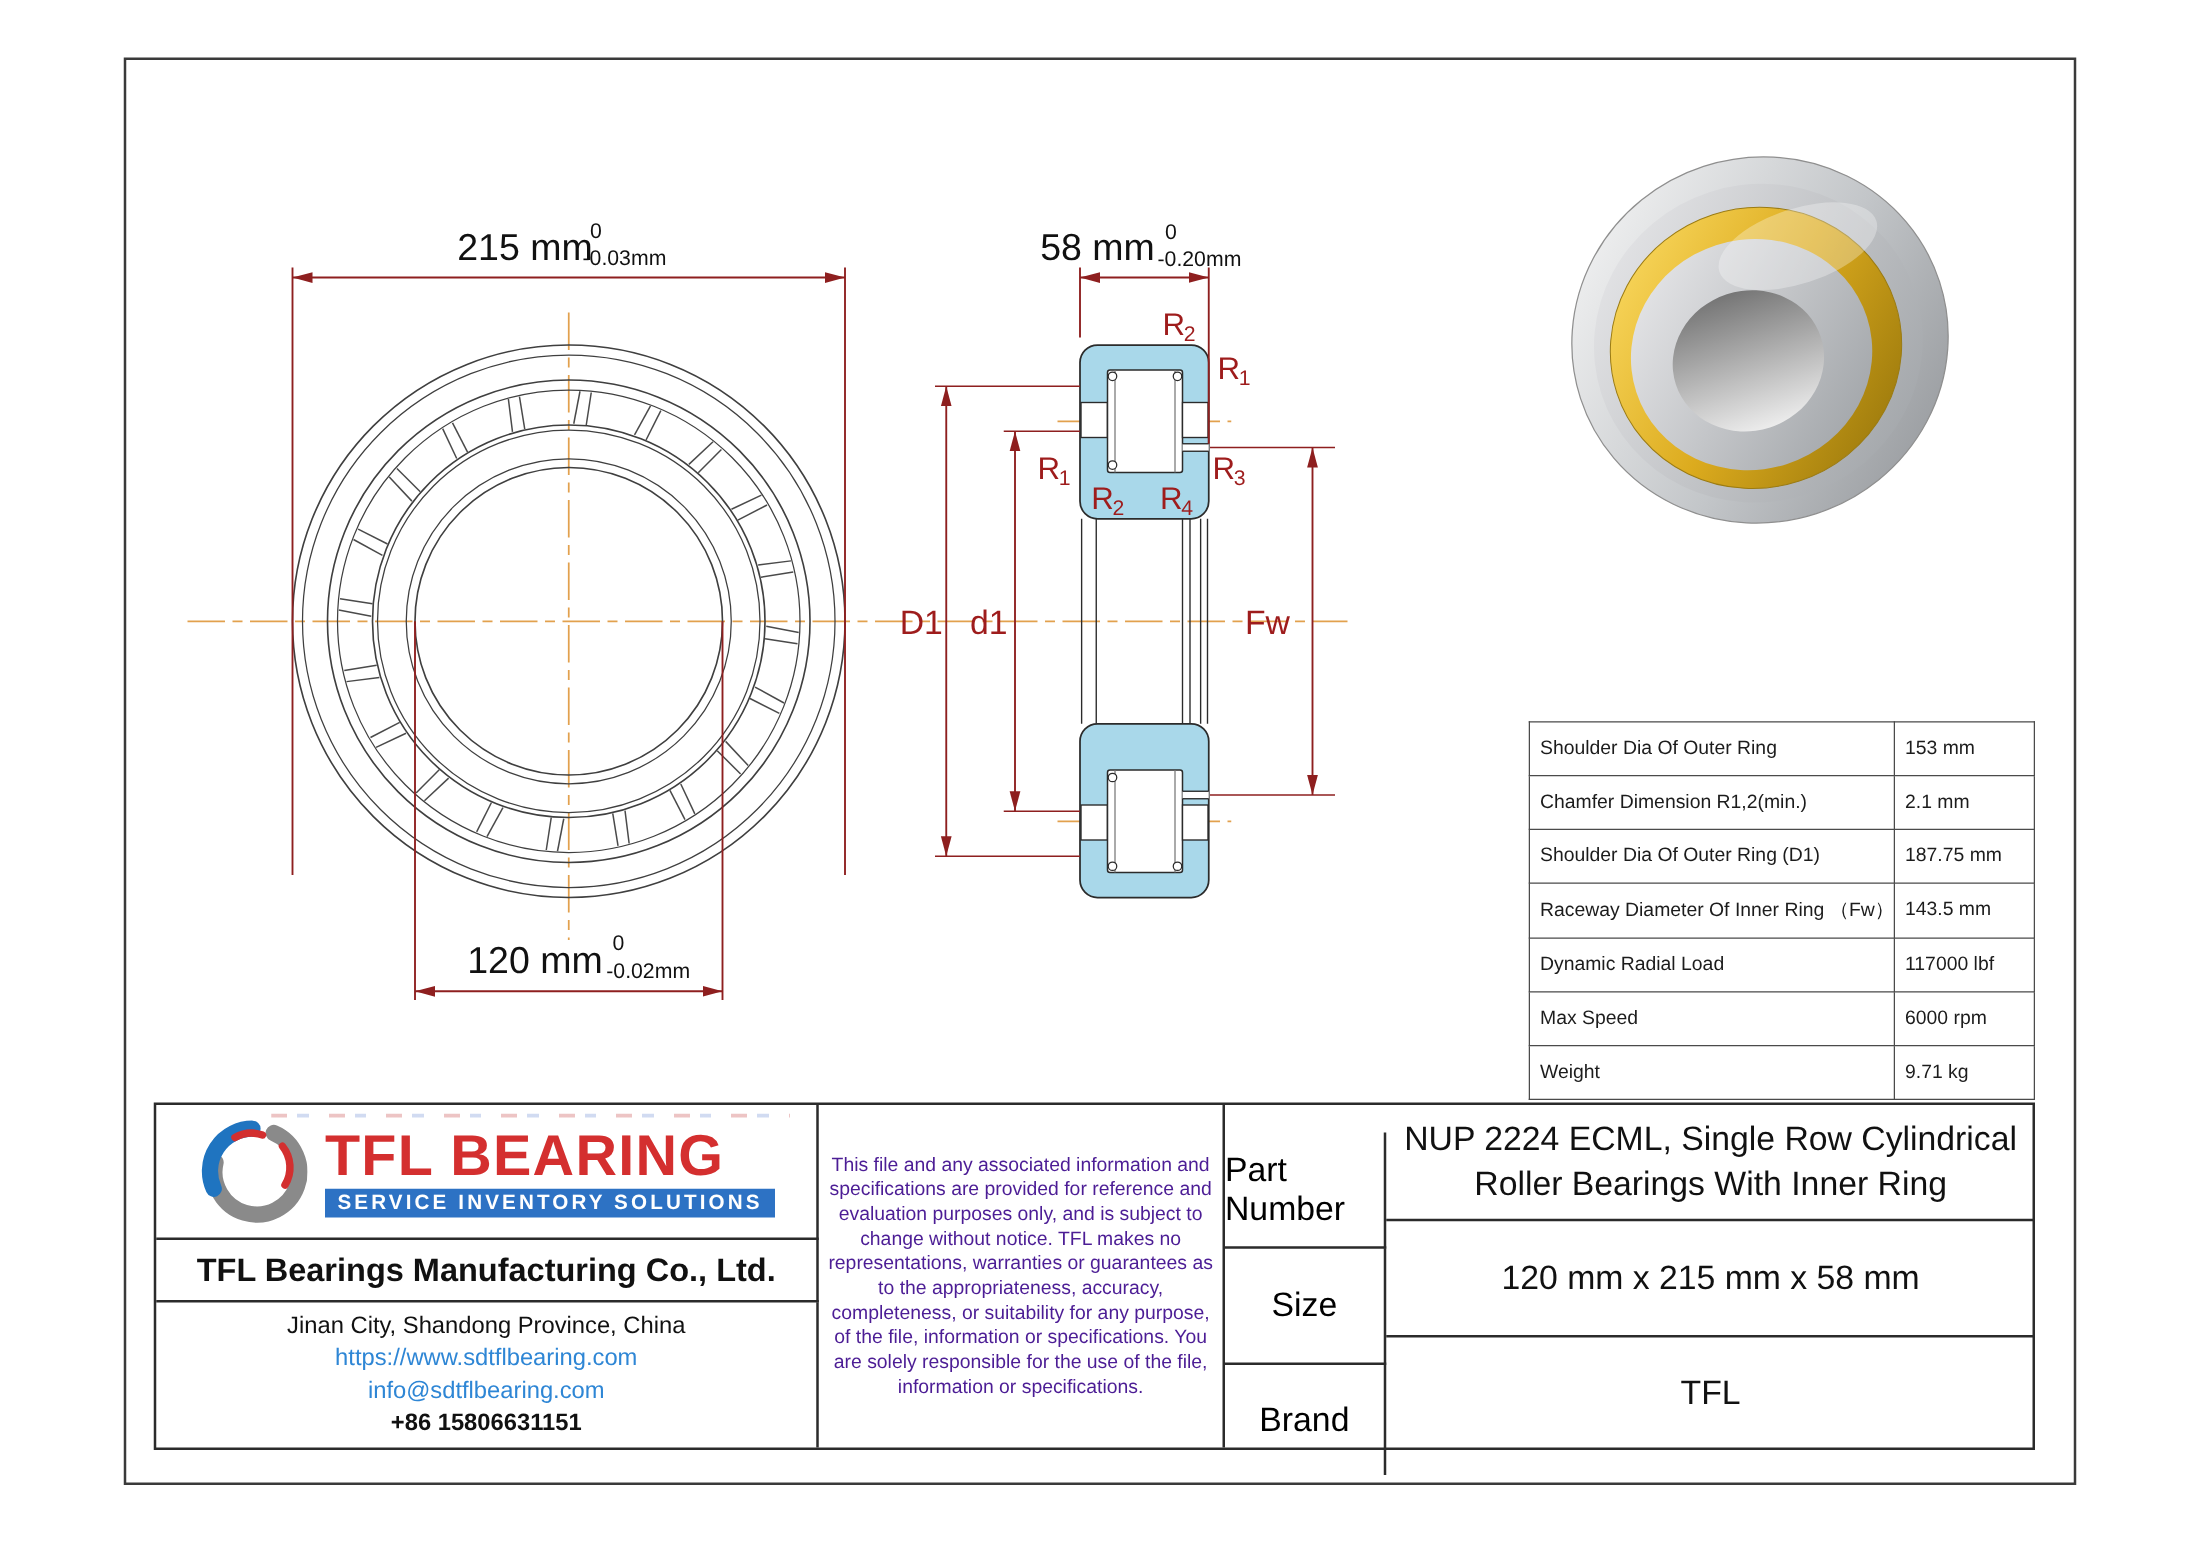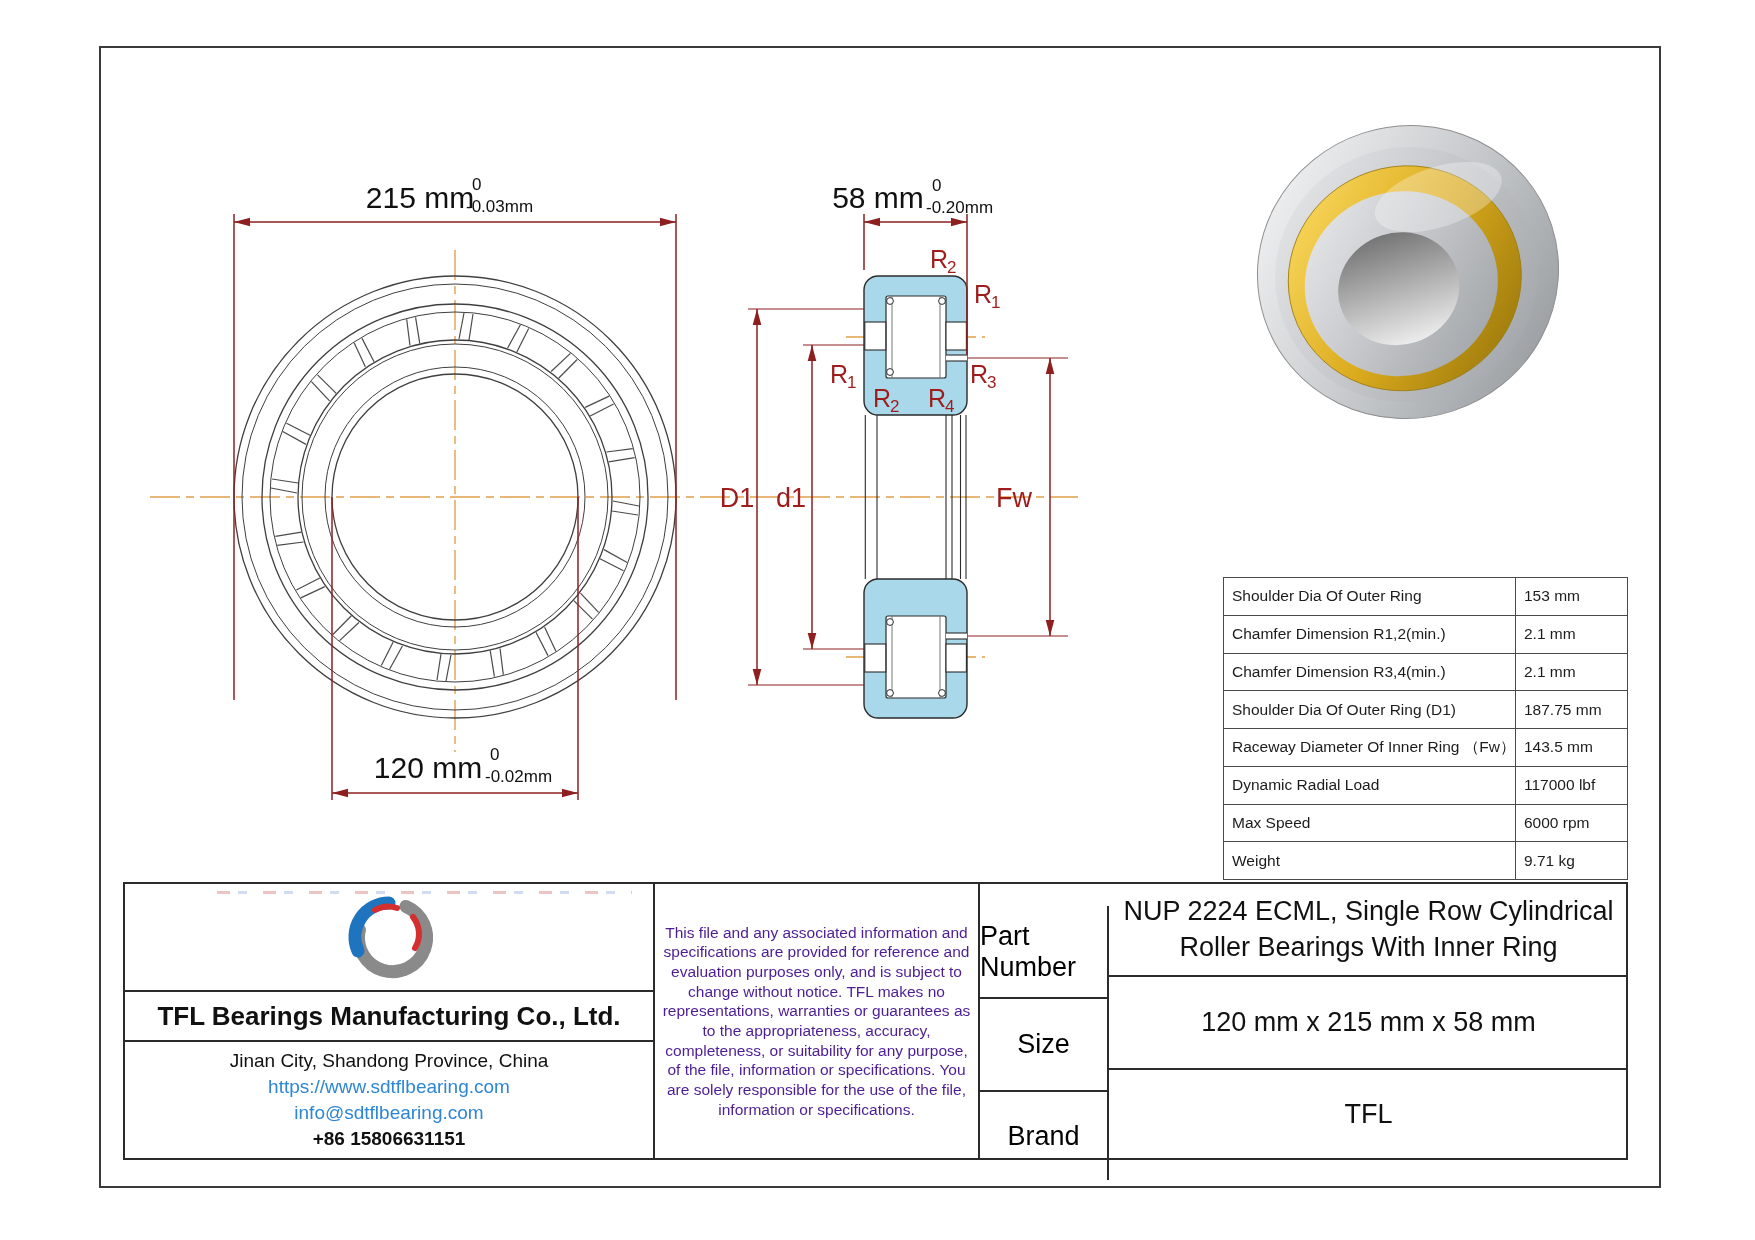--- a/index.html
+++ b/index.html
@@ -231,24 +231,20 @@
     <tbody>
       <tr>
           <td>Shoulder Dia Of Outer Ring</td>
           <td class="val">153 mm</td>
         </tr>
       <tr>
           <td>Chamfer Dimension R1,2(min.)</td>
           <td class="val">2.1 mm</td>
         </tr>
       <tr>
-          <td>Chamfer Dimension R3,4(min.)</td>
-          <td class="val">2.1 mm</td>
-        </tr>
-      <tr>
           <td>Shoulder Dia Of Outer Ring (D1)</td>
           <td class="val">187.75 mm</td>
         </tr>
       <tr>
           <td>Raceway Diameter Of Inner Ring （Fw）</td>
           <td class="val">143.5 mm</td>
         </tr>
       <tr>
           <td>Dynamic Radial Load</td>
           <td class="val">117000 lbf</td>
@@ -268,20 +264,24 @@
 
     <div class="cell logo-cell b-r b-b">
       <div class="wm-dashes"></div>
       <svg width="88" height="88" viewBox="0 0 88 88">
         <path d="M 14 62 A 34 34 0 1 1 66 65" fill="none" stroke="#8a8a8a" stroke-width="13" stroke-linecap="round" transform="rotate(150 44 44)"></path>
         <path d="M 44 10 A 34 34 0 0 0 13 58" fill="none" stroke="#1f74c0" stroke-width="13" stroke-linecap="round"></path>
         <path d="M 68 24 A 27 27 0 0 1 70 55" fill="none" stroke="#d32f2f" stroke-width="6" stroke-linecap="round"></path>
         <path d="M 30 17 A 27 27 0 0 1 52 15" fill="none" stroke="#d32f2f" stroke-width="6" stroke-linecap="round"></path>
         <circle cx="44" cy="44" r="20" fill="#ffffff"></circle>
       </svg>
+      <div>
+        <div class="brandword">TFL BEARING</div>
+        <div class="tagline">SERVICE INVENTORY SOLUTIONS</div>
+      </div>
     </div>
 
     <div class="cell company-cell b-r b-b">TFL Bearings Manufacturing Co., Ltd.</div>
 
     <div class="cell address-cell b-r">
       <div>Jinan City, Shandong Province, China</div>
       <a class="link" href="#">https://www.sdtflbearing.com</a>
       <a class="link" href="#">info@sdtflbearing.com</a>
       <div class="phone">+86 15806631151</div>
     </div>

